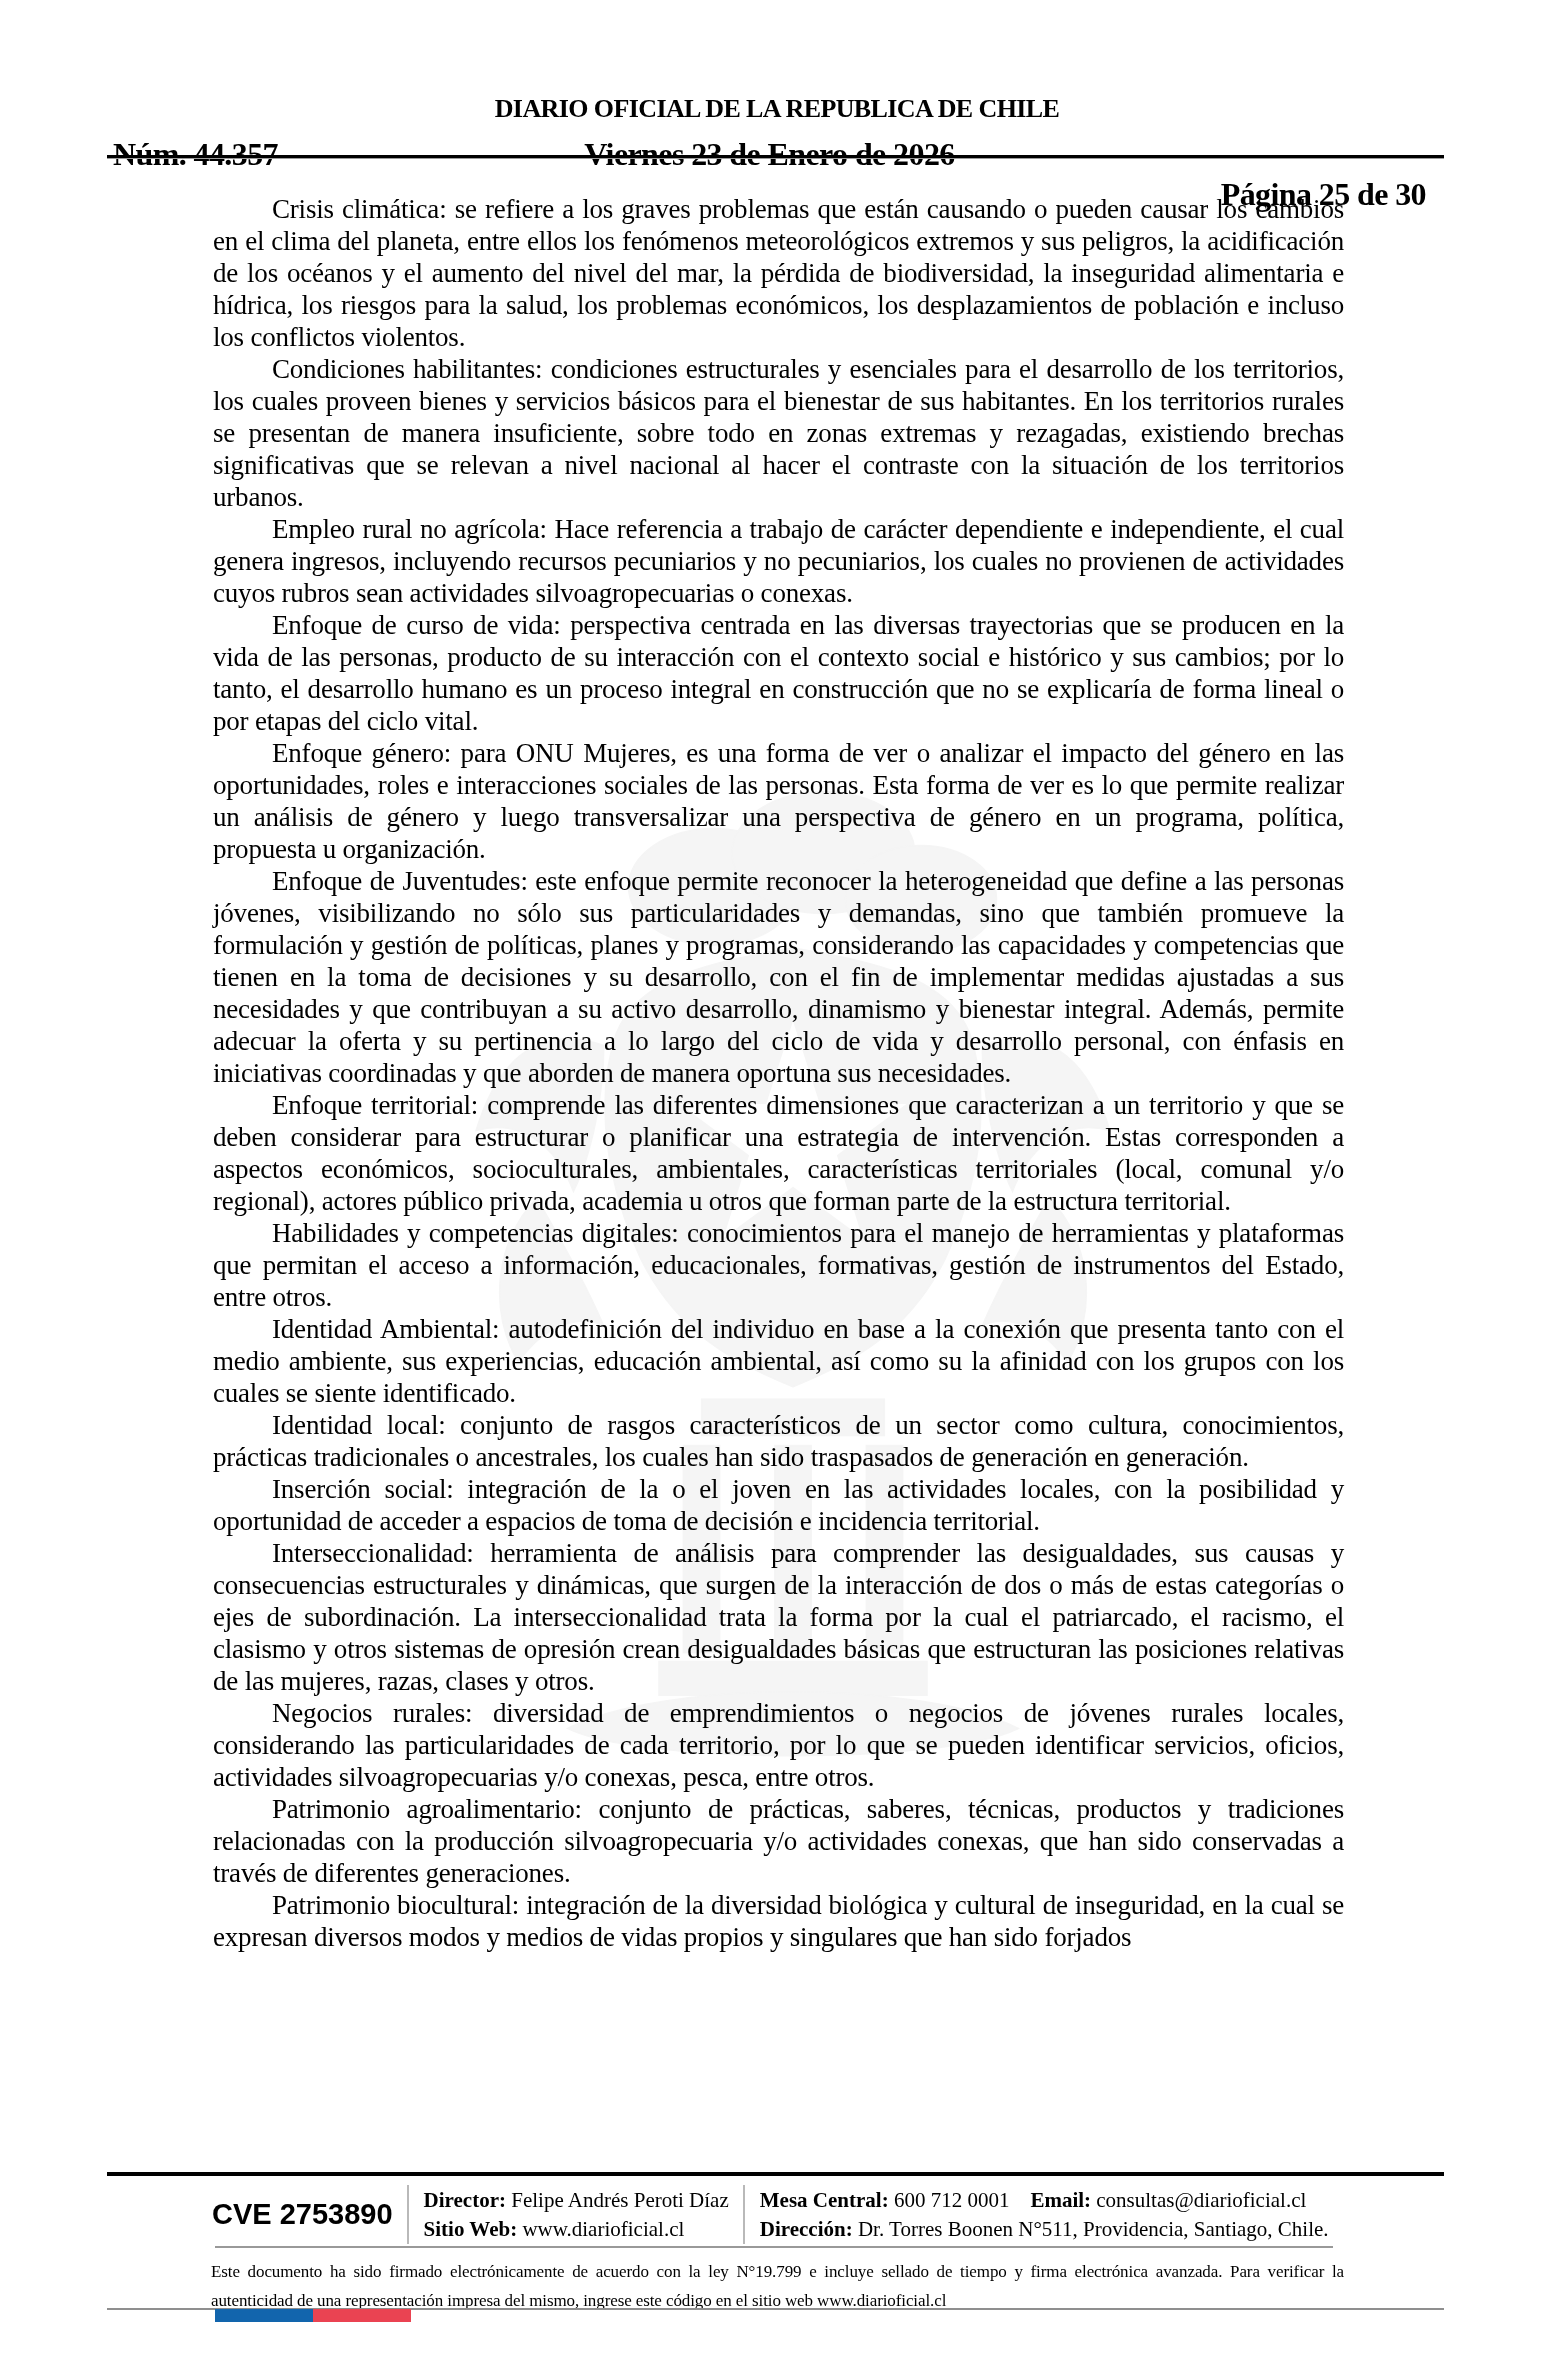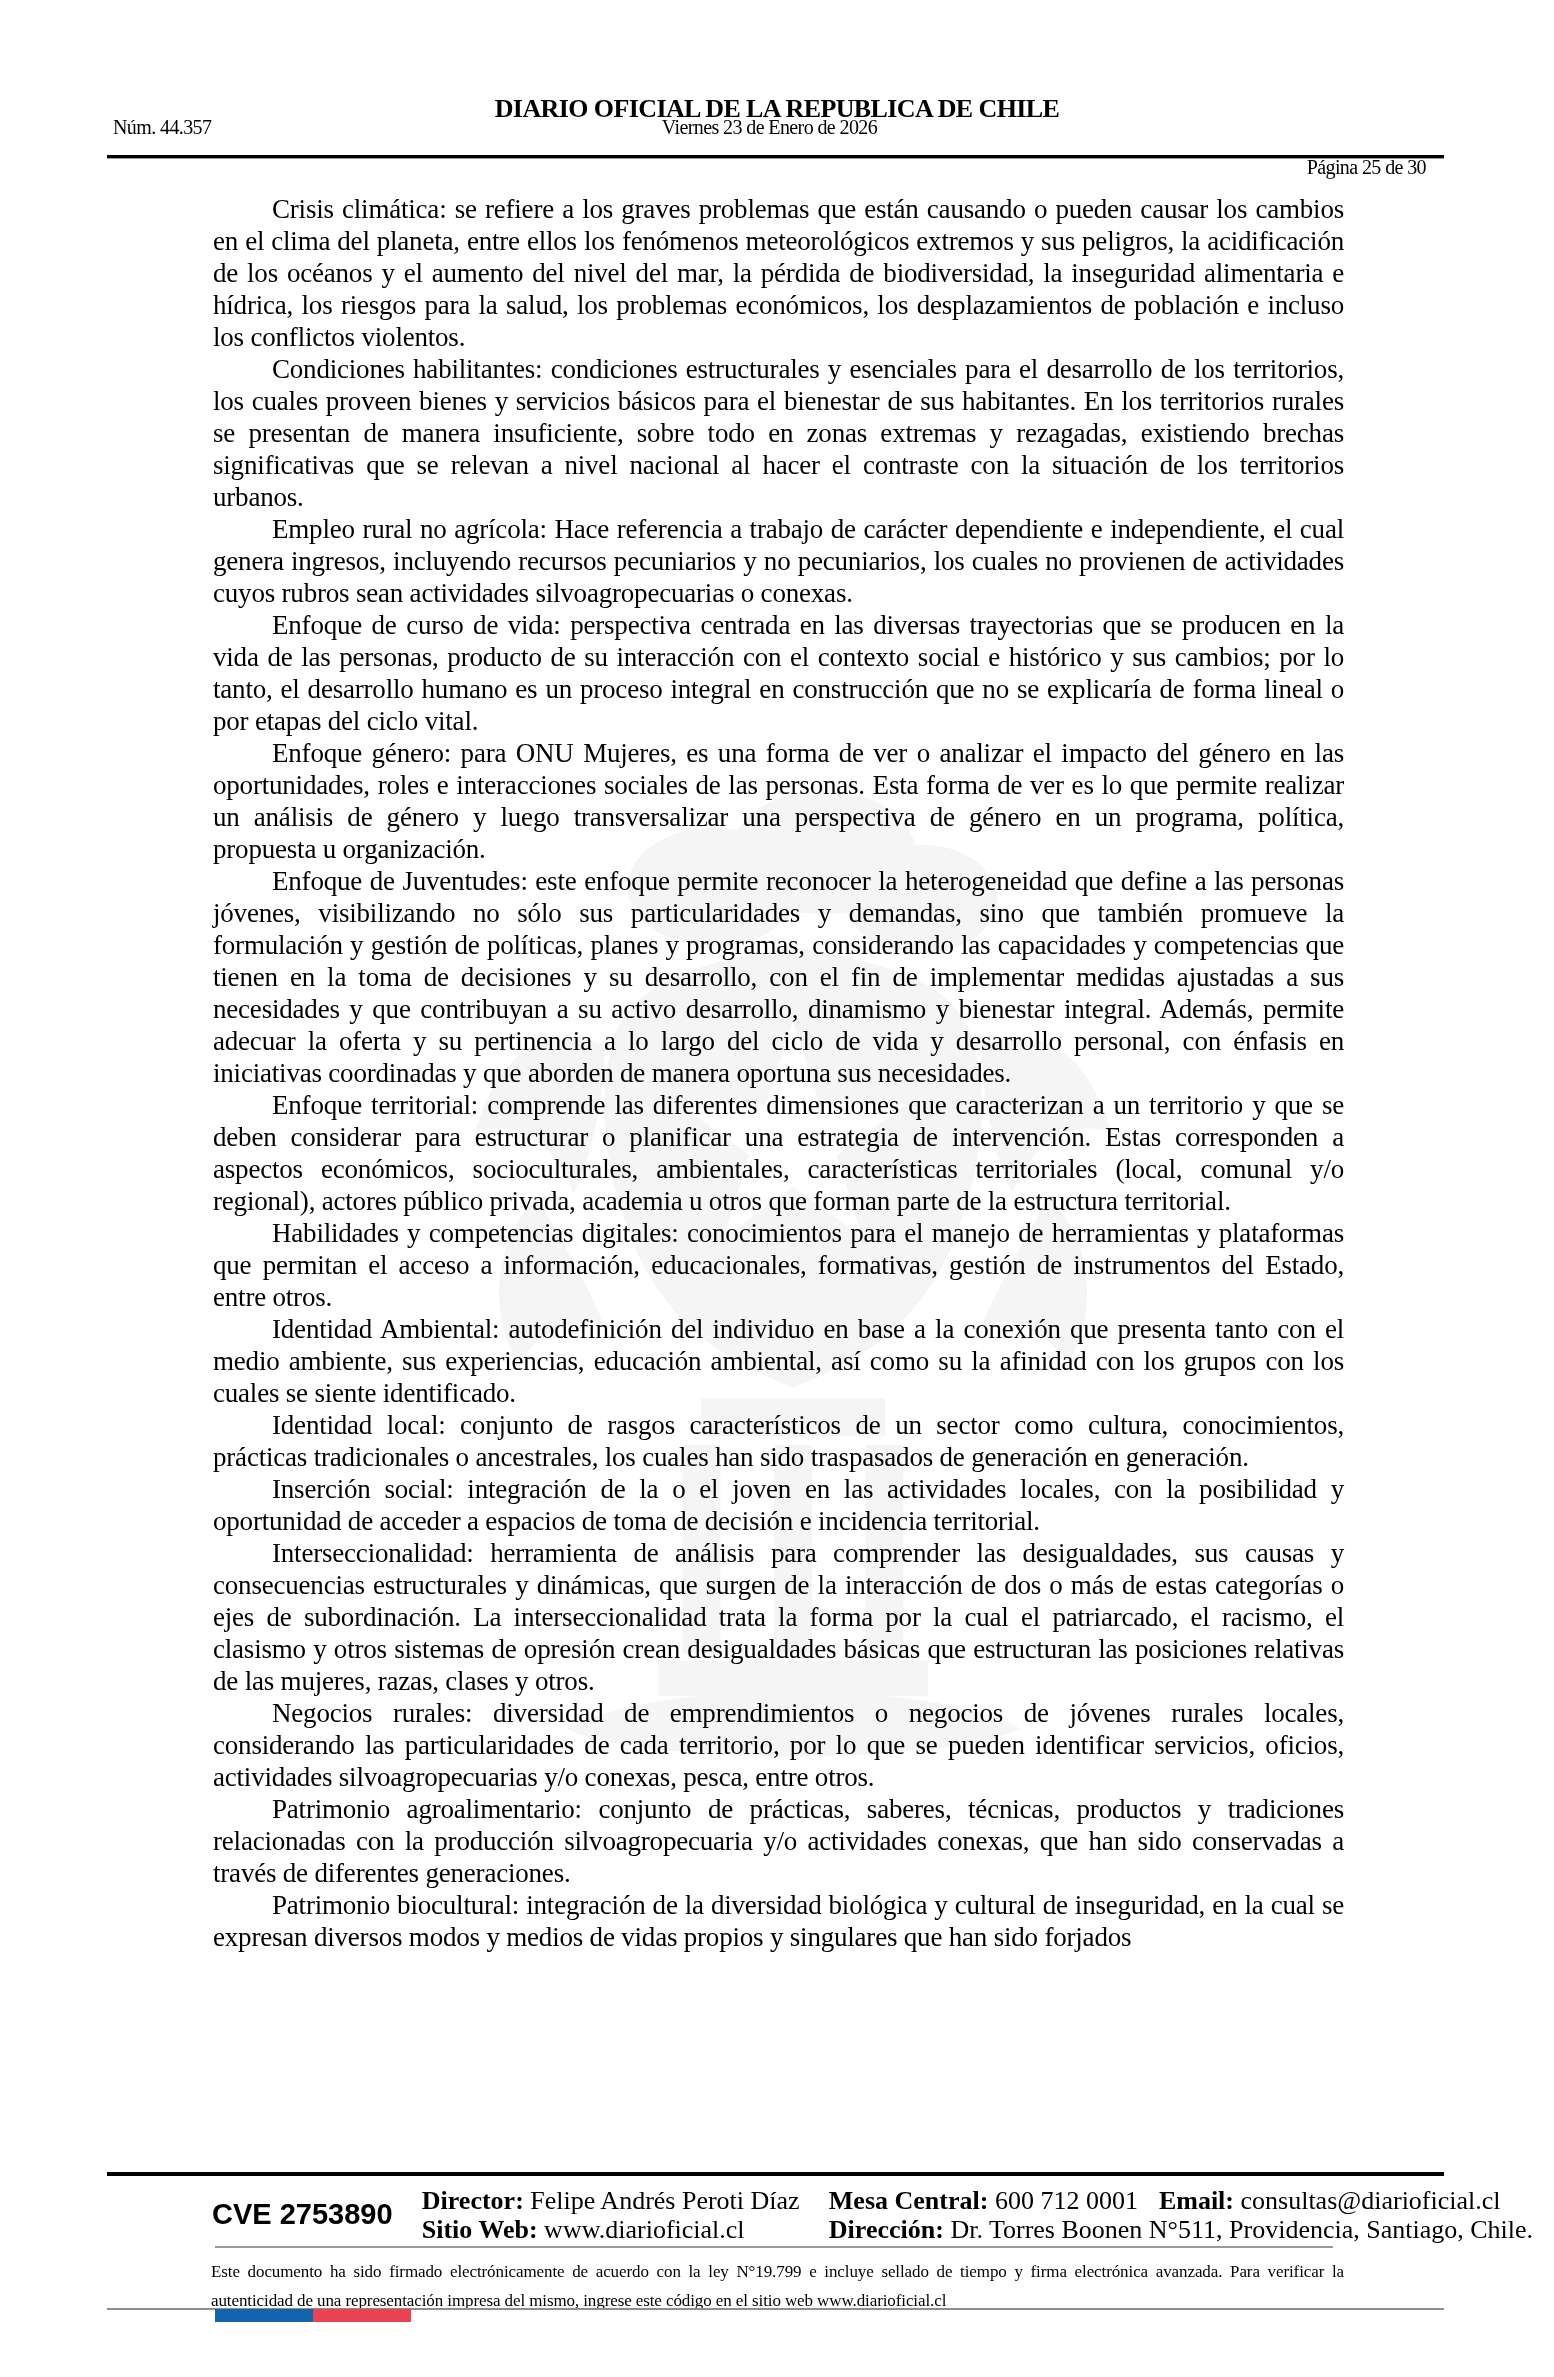--- a/index.html
+++ b/index.html
@@ -14,22 +14,22 @@
     overflow:hidden;
   }
 
   
   .hdr-title {
     position:absolute; top:94px; left:0; width:100%;
     text-align:center; font-size:26px; font-weight:bold;
     letter-spacing:-0.6px;
   }
   .hdr-row {
-    position:absolute; top:116px; left:113px; right:128px;
-    display:flex; font-size:20px; font-weight:normal; letter-spacing:-0.6px;
+    position:absolute; top:136px; left:113px; right:128px;
+    display:flex; font-size:32px; font-weight:bold; letter-spacing:-0.6px;
   }
   .hdr-row > span { flex:1; }
   .hdr-issue { text-align:left; }
   .hdr-date  { text-align:center; }
   .hdr-page  { text-align:right;margin-top:40px; }
   .rule-top {
     position:absolute; top:155px; left:107px; right:110px;
     height:4.3px; background:#000; border-bottom:1.2px solid #9a9a9a;
   }
 
@@ -56,21 +56,21 @@
   .ft-info {
     position:absolute; top:2185px; left:212px; right:221px; height:59px;
     display:flex; align-items:center;
   }
   .ft-cve {
     font-family:"Liberation Sans","DejaVu Sans",sans-serif;
     font-weight:bold; font-size:29px; letter-spacing:0px;
     white-space:nowrap;
   }
   .ft-vsep { width:1.8px; background:#b9b9b9; align-self:stretch; margin:0 14.6px; }
-  .ft-col { font-size:26px; line-height:29px; white-space:nowrap; }
+  .ft-col { font-size:21px; line-height:29px; white-space:nowrap; }
   .ft-col b { font-weight:bold; }
   .ft-pair-gap { display:inline-block; width:21px; }
   .ft-midrule {
     position:absolute; top:2246px; left:215px; right:221px;
     height:2.4px; background:#999;
   }
   .legal {
     position:absolute; top:2257px; left:211px; right:210px;
     font-size:17px; line-height:29px; text-align:justify;
     letter-spacing:-0.1px;

